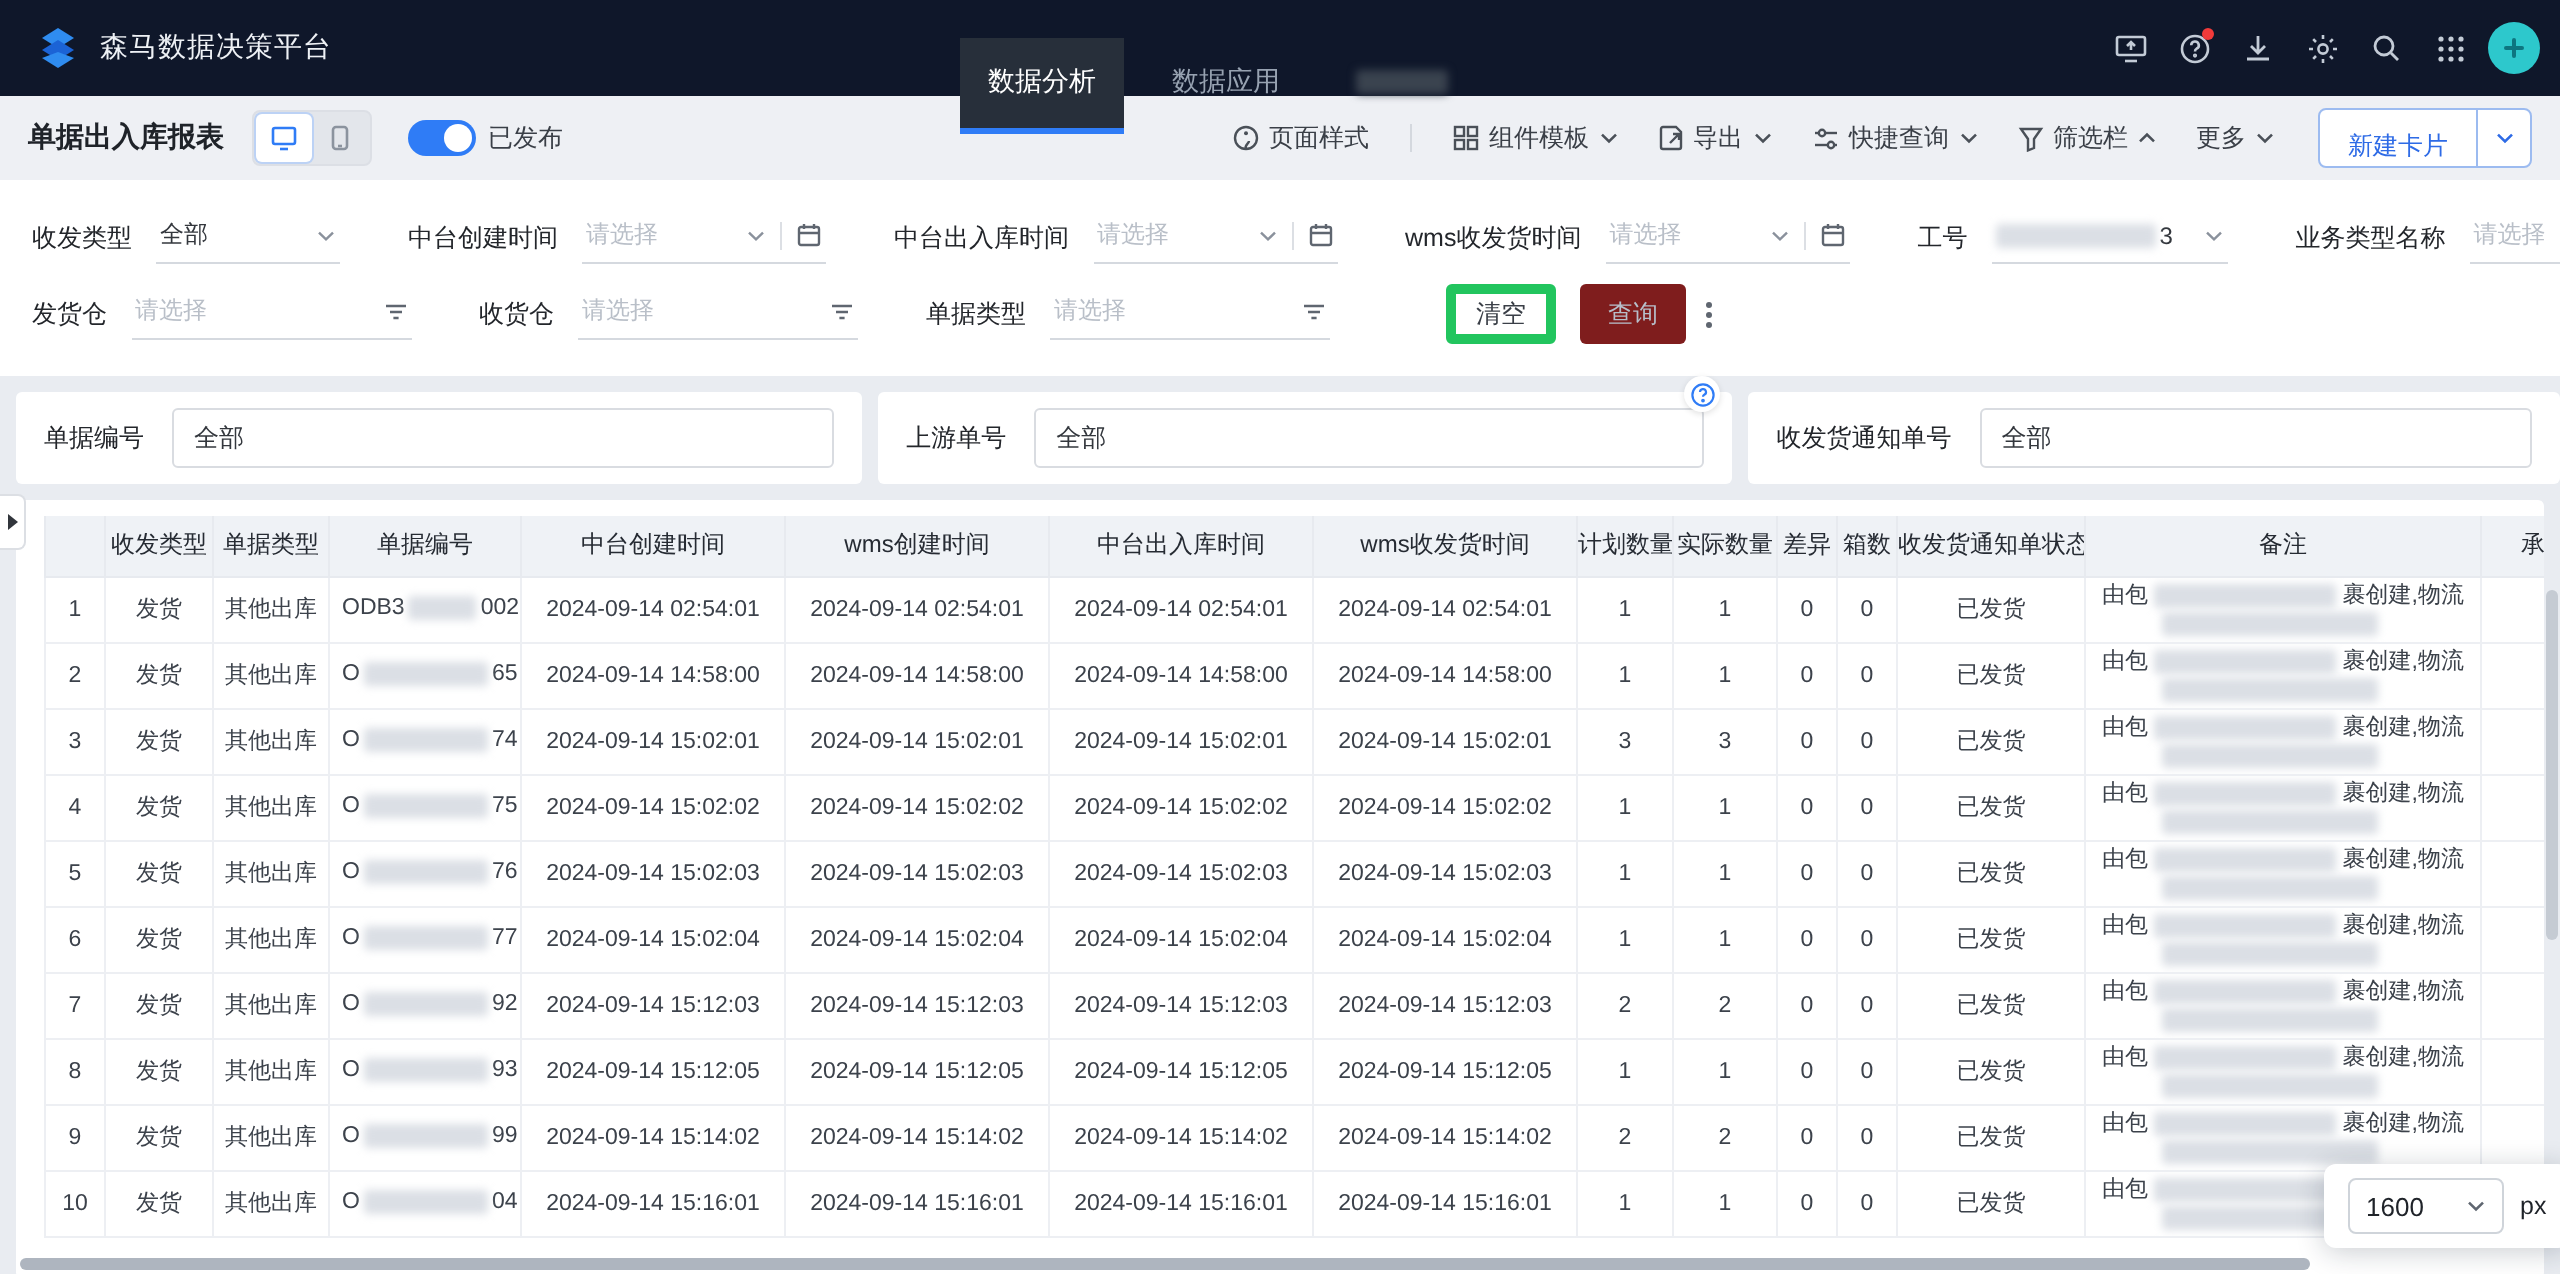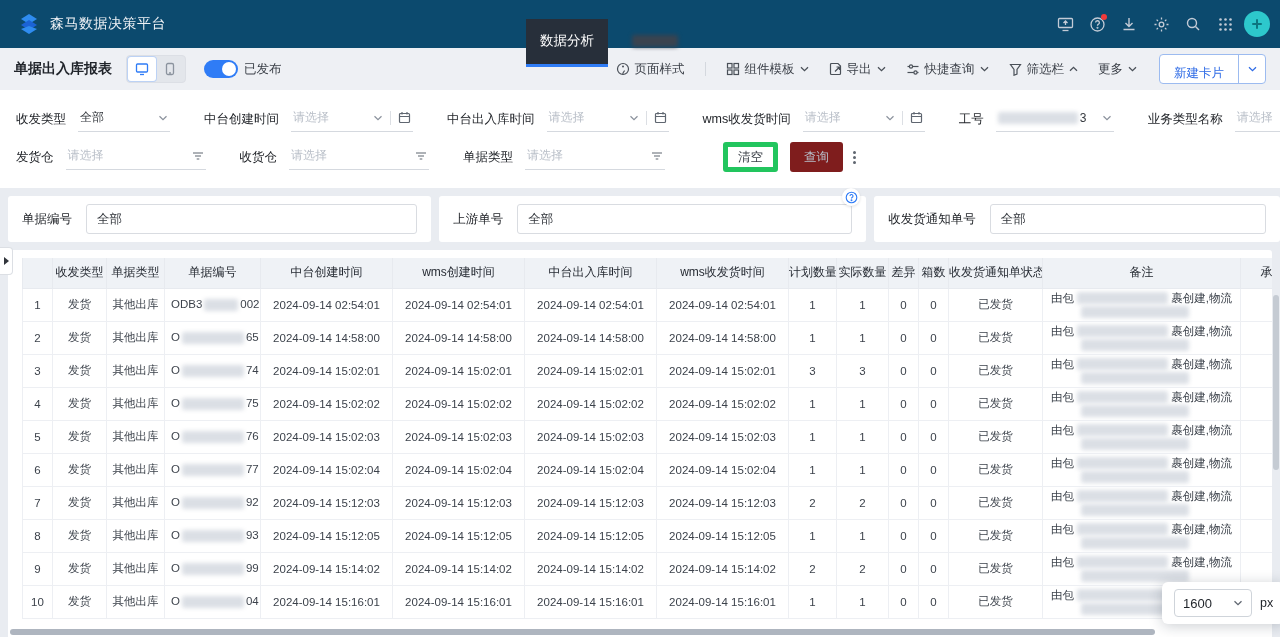--- a/index.html
+++ b/index.html
@@ -1,21 +1,21 @@
 <!DOCTYPE html>
 <html><head>
 <meta charset="utf-8">
 <style>
   * { margin:0; padding:0; box-sizing:border-box; }
   html,body { width:1280px; height:637px; overflow:hidden; background:#e9ecf1;
     font-family:"Liberation Sans","DejaVu Sans",sans-serif; }
   svg { display:block; }
 
   
-  .nav { height:48px; background:#0c4a6e; display:flex; align-items:center; position:relative; }
+  .nav { height:48px; background:#0f172a; display:flex; align-items:center; position:relative; }
   .nav-logo { margin-left:18px; }
   .nav-title { color:#eef1f5; font-size:14px; margin-left:10px; letter-spacing:.5px; }
   .nav-tabs { display:flex; height:48px; margin-left:auto; align-items:stretch;margin-top:37px; }
   .nav-tab { padding:0 14px; margin:0 5px; display:flex; align-items:center; color:#97a2b1;
     font-size:13.5px; cursor:pointer; border-bottom:3px solid transparent; }
   .nav-tab.active { background:#272f3a; color:#fff; border-bottom-color:#2f7cf6; }
   .nav-icons { display:flex; align-items:center; gap:6px; margin-left:auto; margin-right:10px; }
   .nav-icon { width:26px; height:26px; display:flex; align-items:center; justify-content:center;
     color:#c3cbd6; position:relative; cursor:pointer; }
   .nav-icon .dot { position:absolute; top:3px; right:3px; width:6px; height:6px;
@@ -120,20 +120,21 @@
   <span class="nav-logo">
     <svg width="22" height="22" viewBox="0 0 22 22">
         <path d="M3 6 L11 1 L19 6 L11 11 Z" fill="#2f8cf0"></path>
         <path d="M3 12 L11 7 L19 12 L11 17 Z" fill="#1b63d6"></path>
         <path d="M3 16 L11 13 L19 16 L11 21 Z" fill="#2f8cf0"></path>
       </svg>
   </span>
   <span class="nav-title">森马数据决策平台</span>
   <div class="nav-tabs">
       <div class="nav-tab active">数据分析</div>
+      <div class="nav-tab">数据应用</div>
       <div class="nav-tab">
         <span class="redact dark" style="width: 46px;"></span>
       </div>
     </div>
   <div class="nav-icons">
     <span class="nav-icon">
       <svg width="17" height="17" viewBox="0 0 17 17" fill="none" stroke="currentColor" stroke-width="1.3">
           <rect x="1.5" y="2.5" width="14" height="9" rx="1"></rect>
           <path d="M8.5 9 V5.5 M6.5 7 L8.5 5 L10.5 7"></path>
           <path d="M5.5 14.5 h6"></path>

